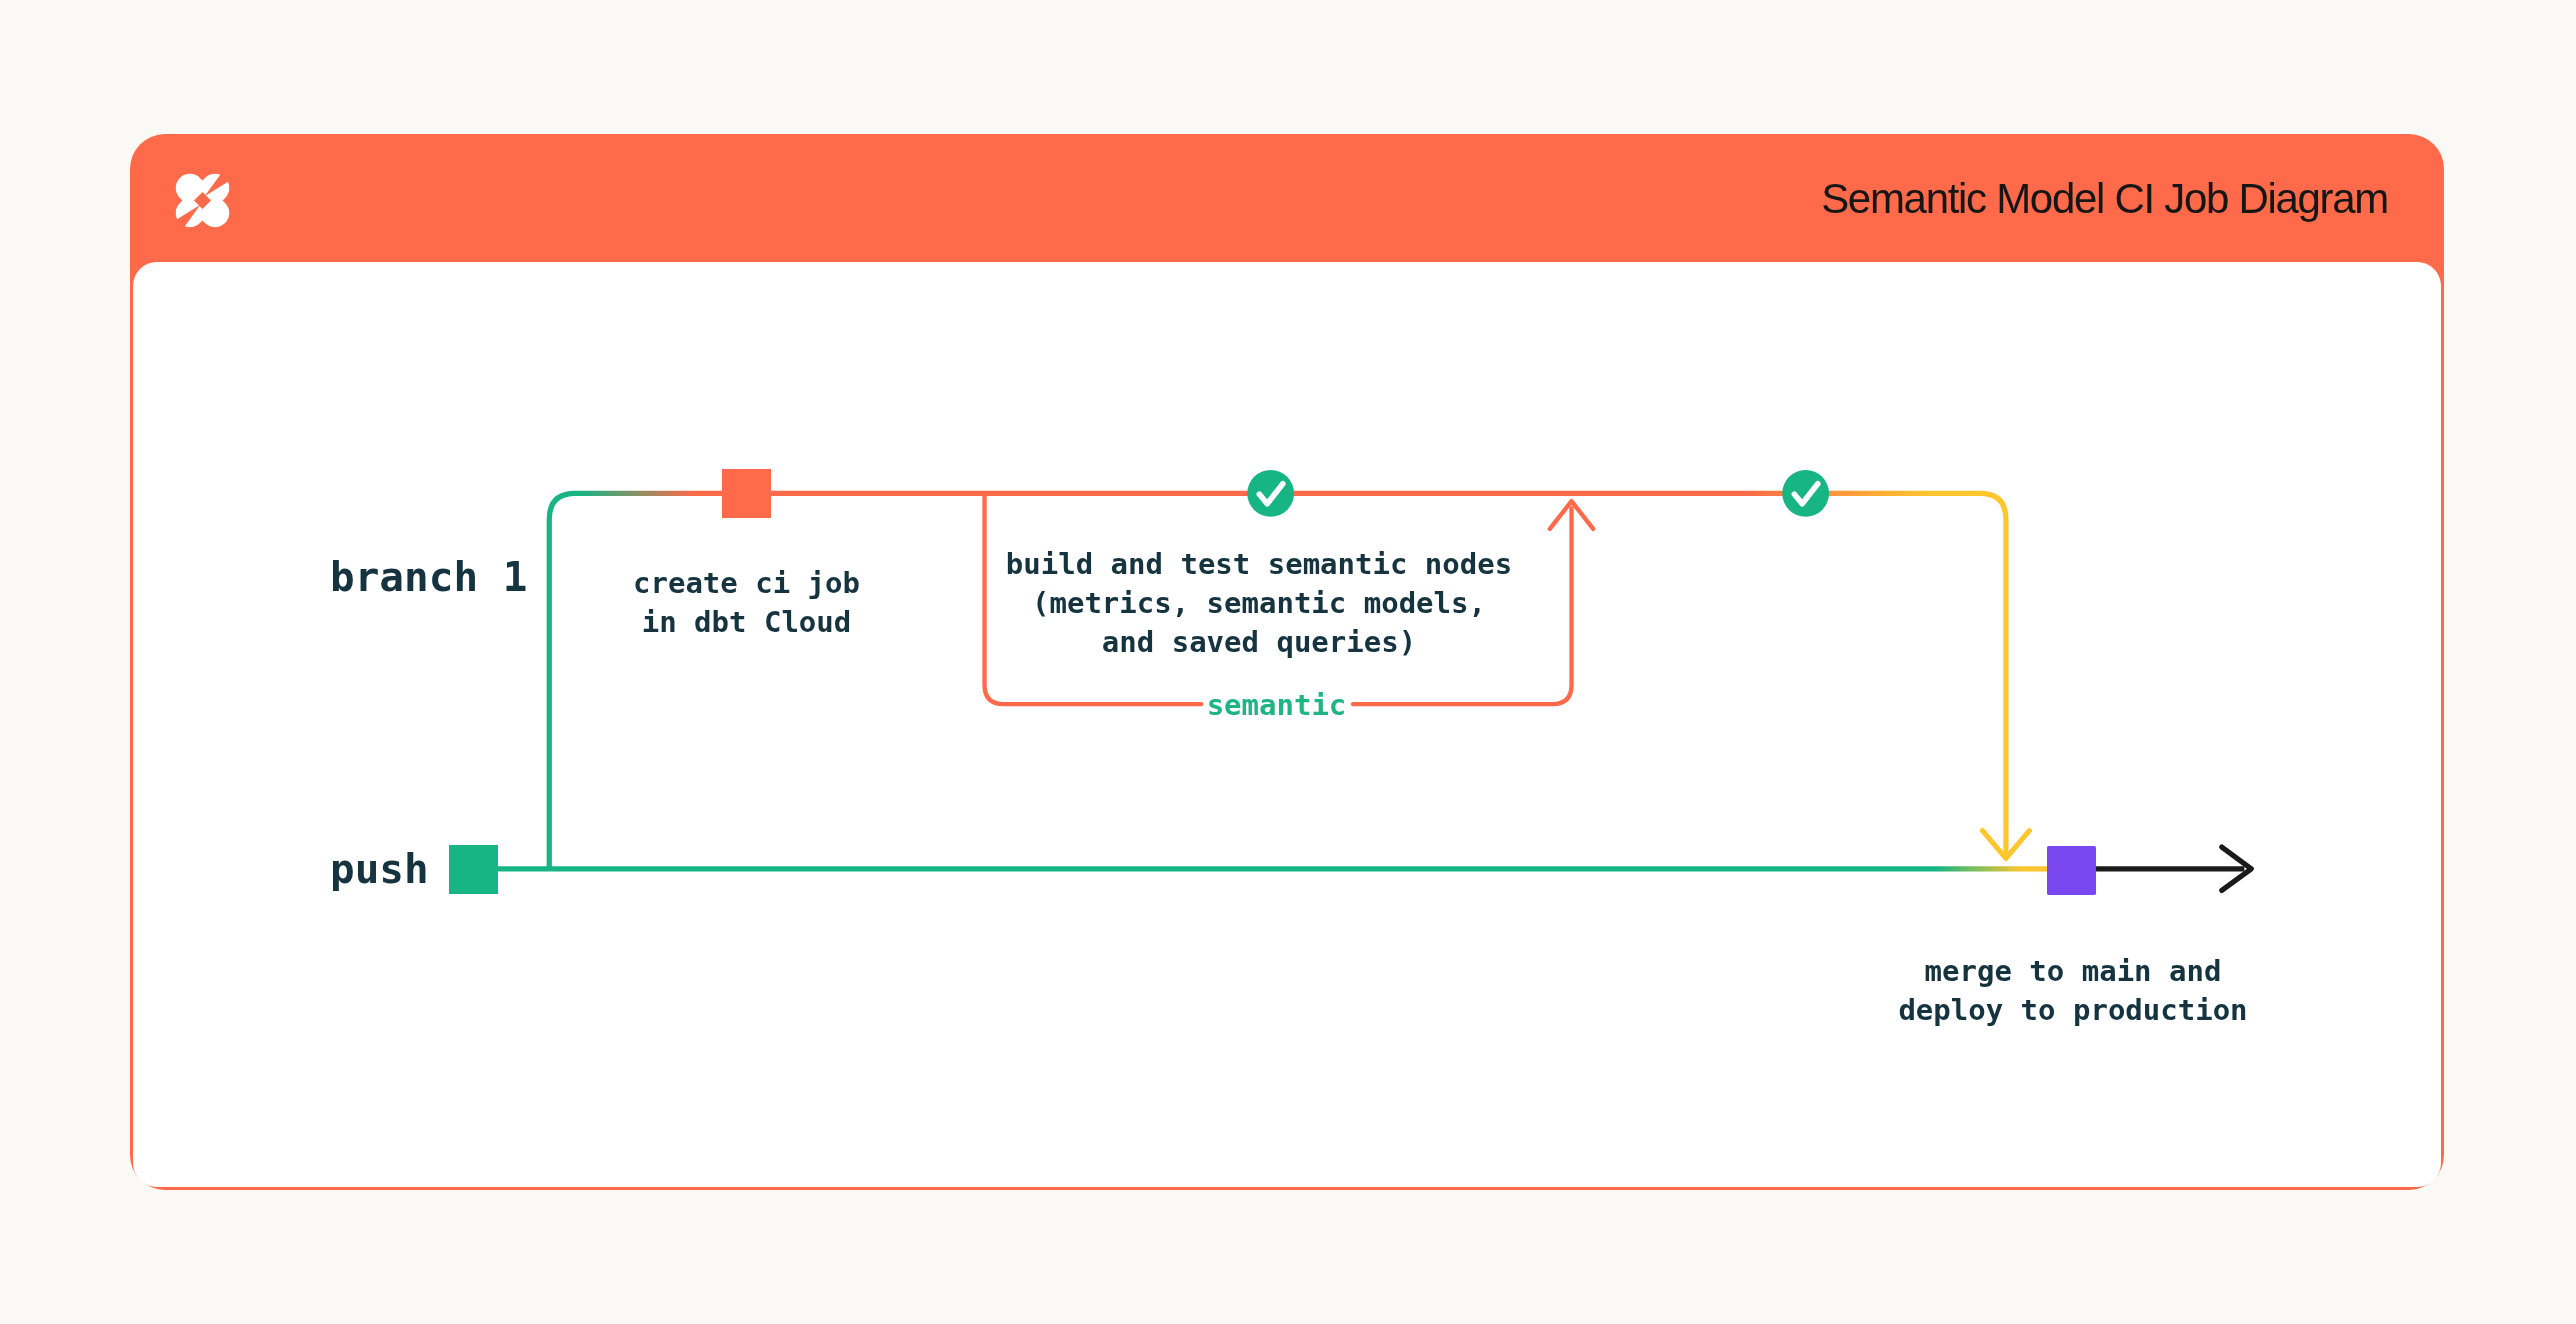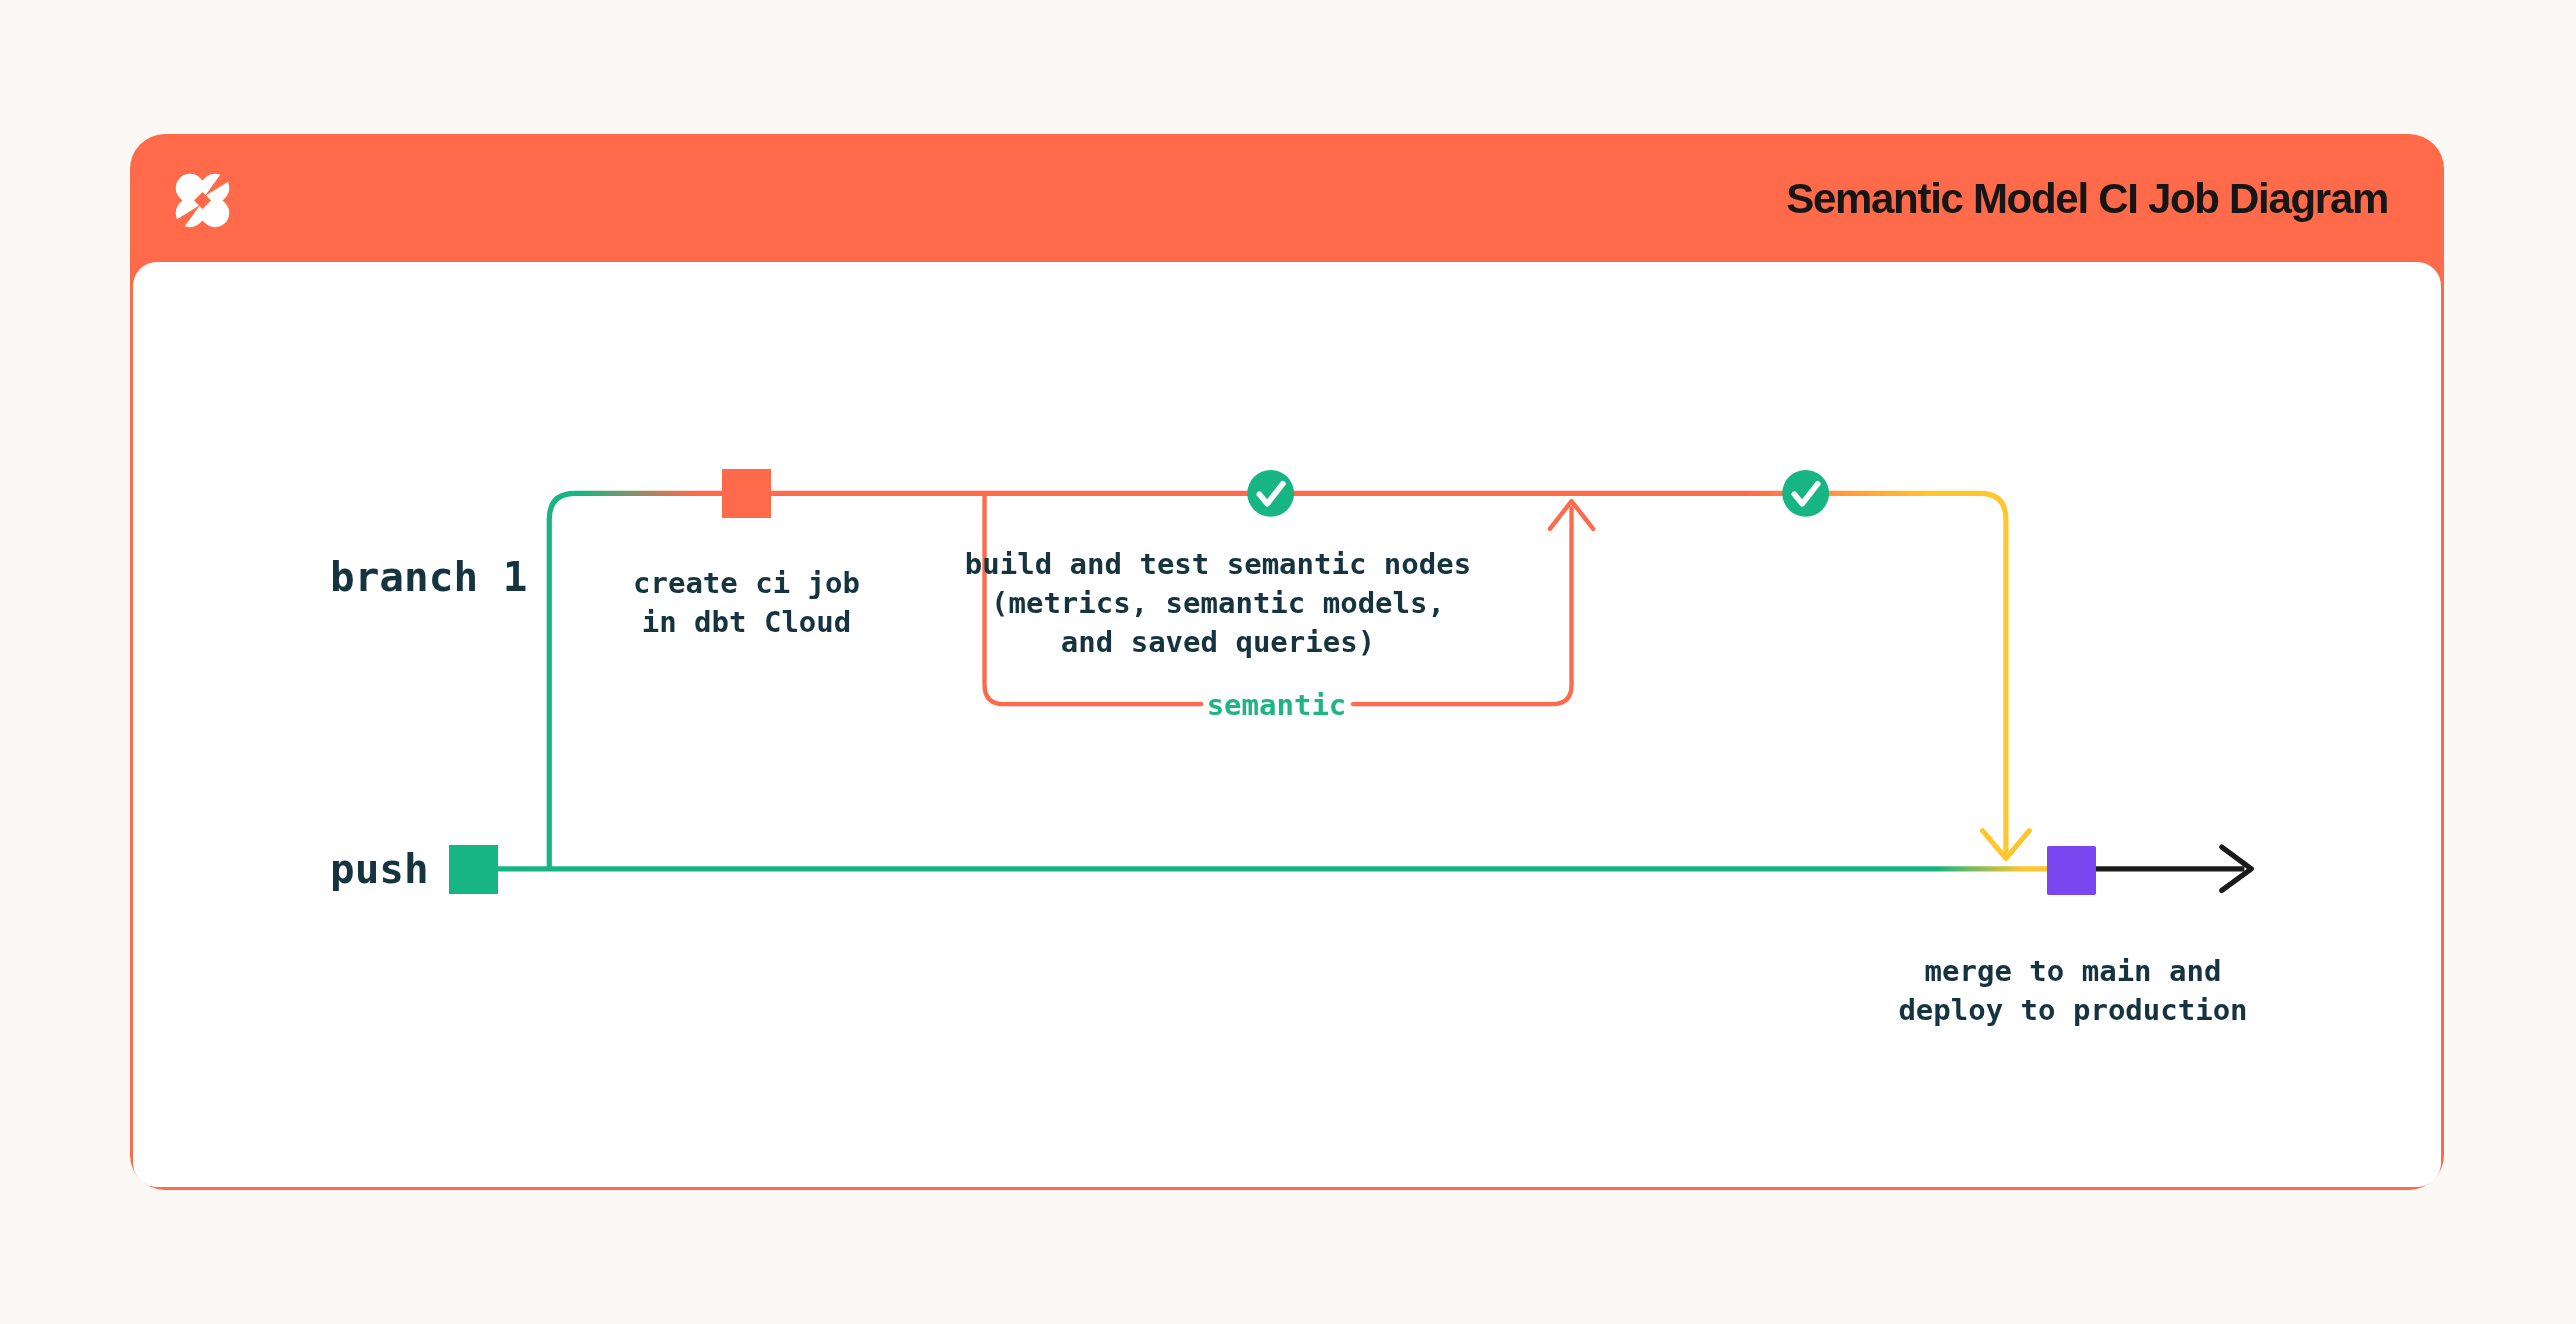--- a/index.html
+++ b/index.html
@@ -15,39 +15,39 @@
   }
   .card-body{
     position:absolute;left:2.6px;right:2.6px;top:128px;bottom:2.6px;
     background:#ffffff;border-radius:24px;
   }
   .logo{
     position:absolute;left:37px;top:29px;width:71px;height:75px;
   }
   .title{
     position:absolute;right:56px;top:35px;height:59px;line-height:59px;
-    font-family:"Liberation Sans", sans-serif;font-weight:700;
+    font-family:"Liberation Sans", sans-serif;font-weight:400;
     font-size:42px;letter-spacing:-1.3px;color:#161616;white-space:nowrap;
   }
   
   .layer{position:absolute;left:0;top:0;width:2576px;height:1324px;}
   svg.wires{position:absolute;left:0;top:0;}
   .sq{position:absolute;}
   .sq-orange{left:722px;top:469px;width:49px;height:49px;background:#FF6A4A;}
   .sq-green{left:449px;top:845px;width:49px;height:49px;background:#16B583;}
   .sq-purple{left:2047px;top:846px;width:49px;height:49px;background:#7A46F0;border-radius:1.7px;}
   .lbl{
     position:absolute;color:#15343F;font-weight:700;white-space:pre-line;
   }
   .branch-lbl{font-size:41px;line-height:45px;}
   .lbl-branch1{left:330px;top:555px;}
   .lbl-main{left:330px;top:847px;}
   .node-lbl{font-size:29px;line-height:39px;text-align:center;}
   .lbl-create{left:573px;width:347px;top:564px;}
-  .lbl-build{left:958px;width:520px;top:545px;}
+  .lbl-build{left:999px;width:520px;top:545px;}
   .lbl-commit{left:1632px;width:347px;top:564px;}
   .lbl-merge{left:1856px;width:434px;top:952px;}
   .lbl-success{
     position:absolute;left:1190px;width:173px;top:690px;text-align:center;
     color:#1FB583;font-weight:700;font-size:29px;line-height:31px;
   }
 </style>
 </head>
 <body>
 

